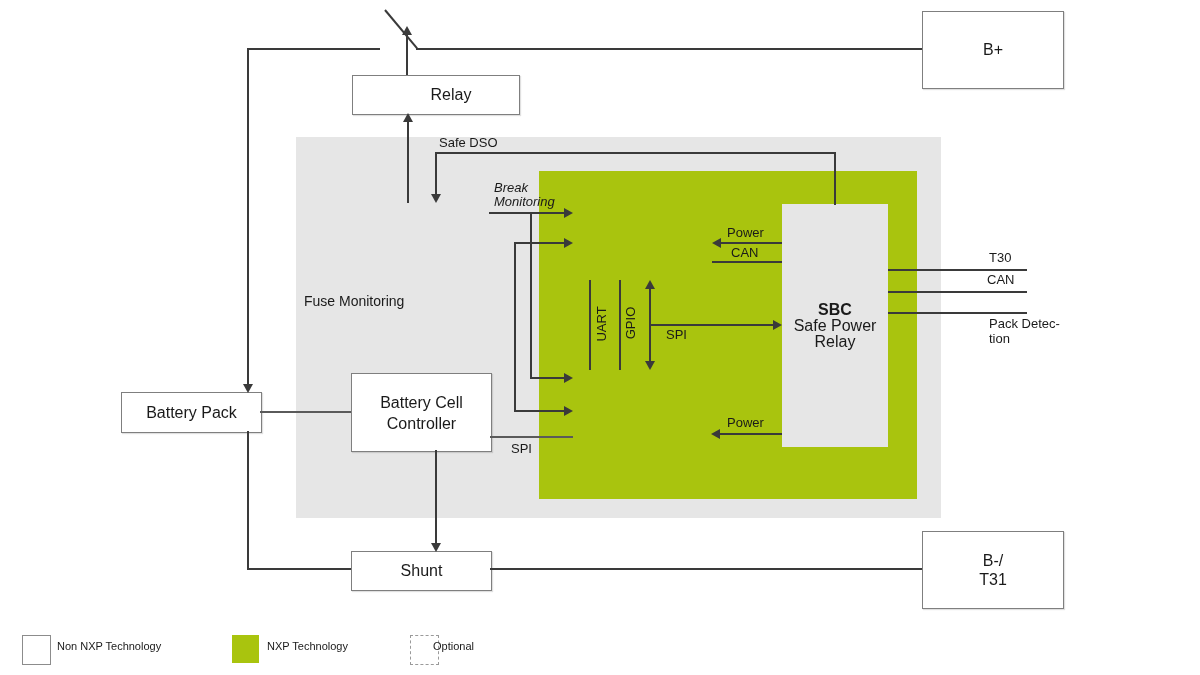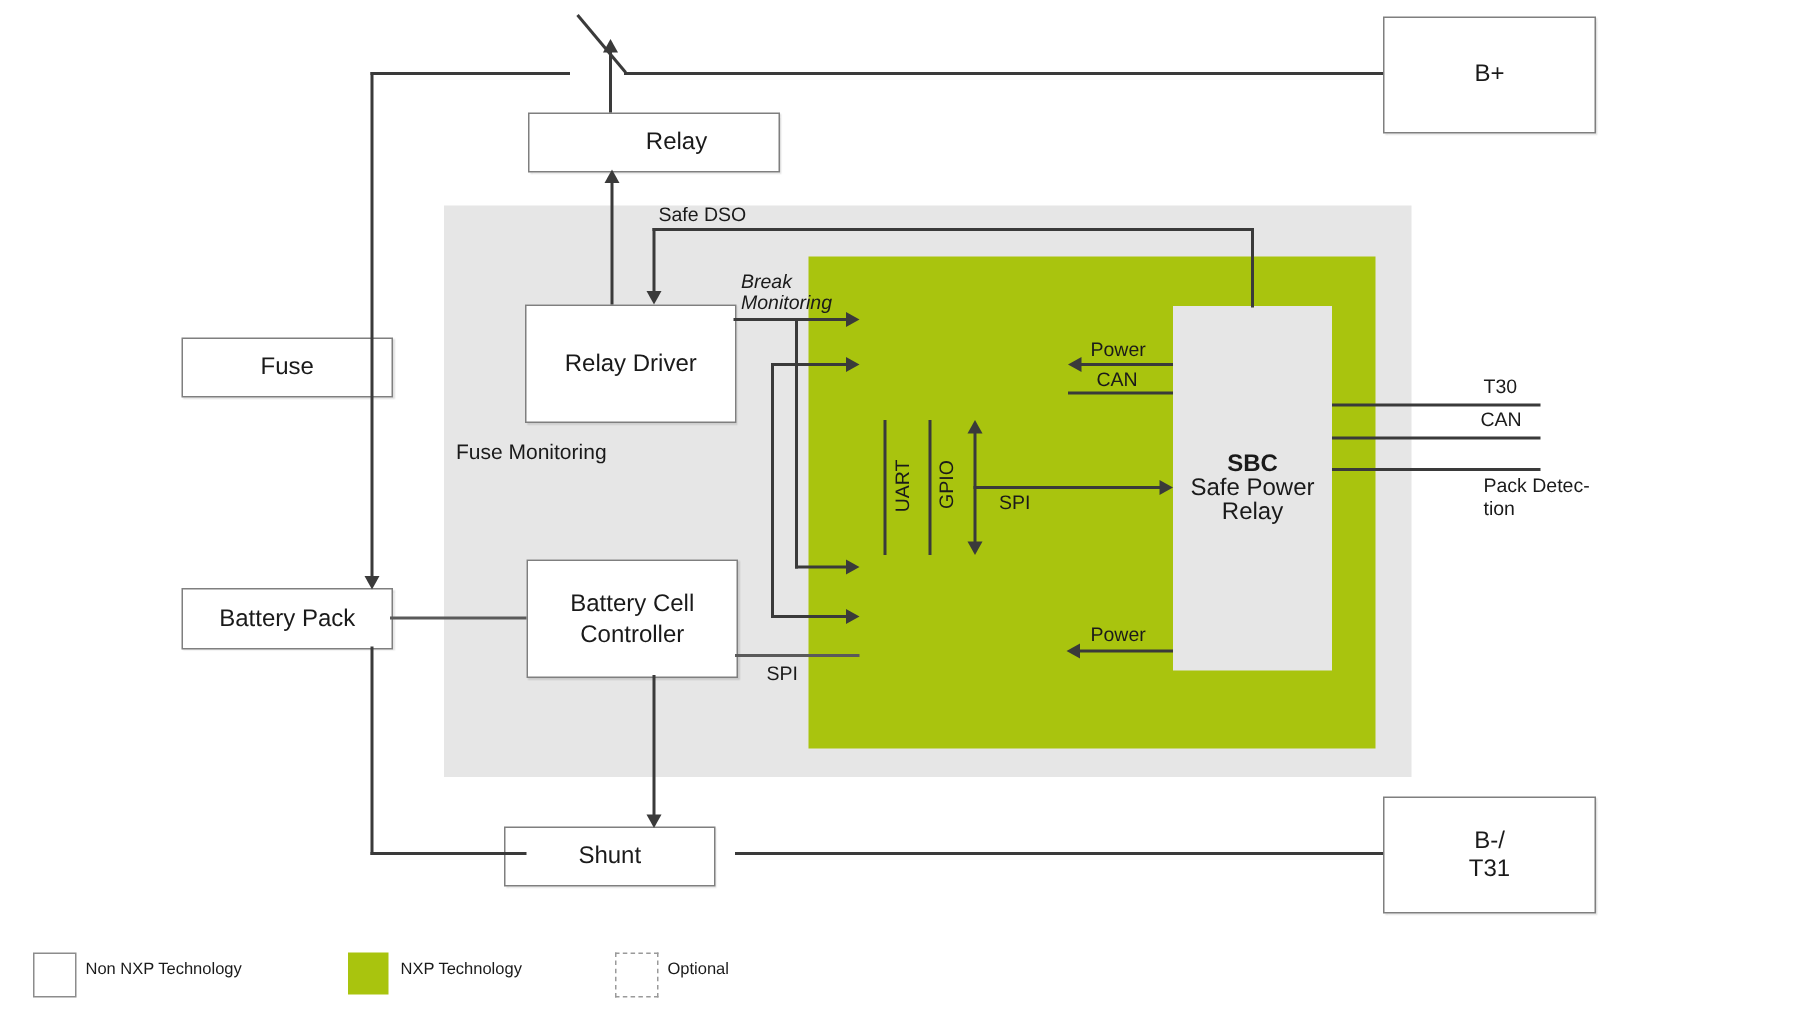--- a/index.html
+++ b/index.html
@@ -49,34 +49,28 @@
 
   <div class="panel gray" style="left:296px;top:137px;width:645px;height:381px;"></div>
   <div class="panel green" style="left:539px;top:171px;width:378px;height:328px;"></div>
 
   <div class="box white" style="left:922px;top:11px;width:140px;height:76px;">
     <span>B+</span>
   </div>
   <div class="box white" style="left:352px;top:75px;width:136px;height:38px;padding-left:30px;">
     <span>Relay</span>
   </div>
-  <div class="box white" style="left:121px;top:225px;width:139px;height:38px;">
-    <span>Fuse</span>
-  </div>
   <div class="box white" style="left:121px;top:392px;width:139px;height:39px;">
     <span>Battery Pack</span>
-  </div>
-  <div class="box white" style="left:350px;top:203px;width:139px;height:77px;">
-    <span>Relay Driver</span>
   </div>
   <div class="box white" style="left:351px;top:373px;width:139px;height:77px;line-height:21px;">
     <span>Battery Cell</span>
     <span>Controller</span>
   </div>
-  <div class="box white" style="left:336px;top:551px;width:139px;height:38px;">
+  <div class="box white" style="left:351px;top:551px;width:139px;height:38px;">
     <span>Shunt</span>
   </div>
   <div class="box white" style="left:922px;top:531px;width:140px;height:76px;line-height:19px;">
     <span>B-/</span>
     <span>T31</span>
   </div>
 
   <div class="box grayfill" style="left:782px;top:204px;width:106px;height:243px;line-height:16px;">
     <span class="bold">SBC</span>
     <span>Safe Power</span>
@@ -158,16 +152,16 @@
     <div>Pack Detec-</div>
     <div>tion</div>
   </div>
 
   <div class="legend">
     <div class="swatch non" style="left:22px;"></div>
     <div class="ltxt" style="left:57px;">Non NXP Technology</div>
     <div class="swatch nxp" style="left:232px;"></div>
     <div class="ltxt" style="left:267px;">NXP Technology</div>
     <div class="swatch opt" style="left:410px;"></div>
-    <div class="ltxt" style="left:445px;">Optional</div>
+    <div class="ltxt" style="left:433px;">Optional</div>
   </div>
 
 </div>
 
 </body></html>

